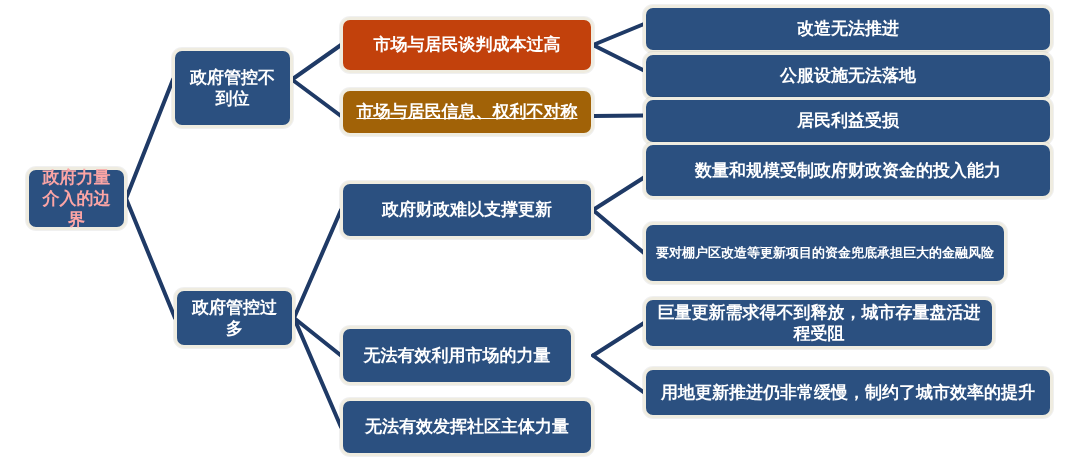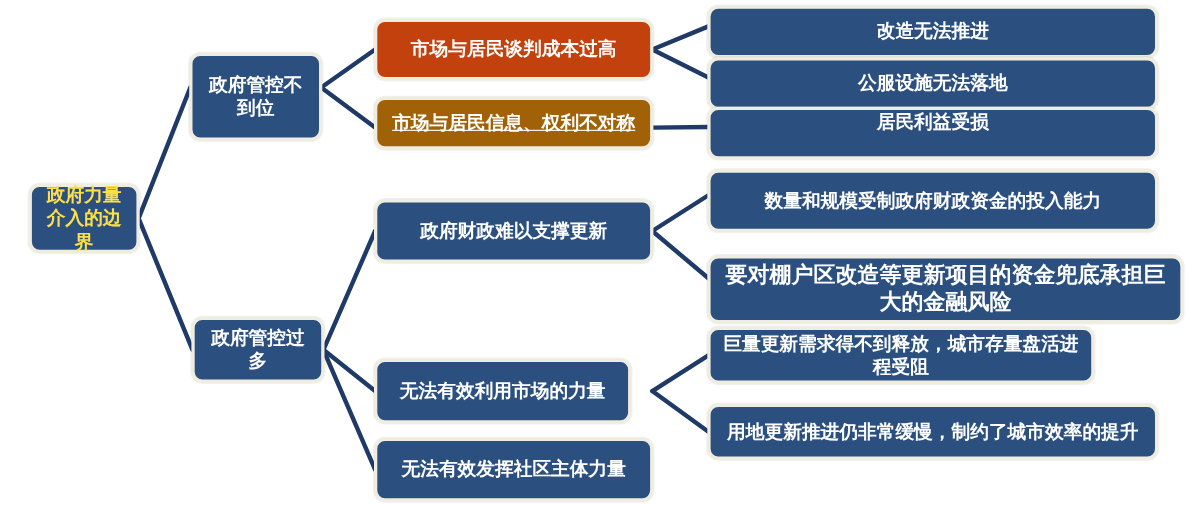--- a/index.html
+++ b/index.html
@@ -38,21 +38,21 @@
       <line x1="294" y1="318" x2="341" y2="427" stroke="#1F3A66" stroke-width="4" stroke-linecap="round"></line>
       <line x1="593" y1="45" x2="644" y2="24" stroke="#1F3A66" stroke-width="4" stroke-linecap="round"></line>
       <line x1="593" y1="45" x2="644" y2="70.5" stroke="#1F3A66" stroke-width="4" stroke-linecap="round"></line>
       <line x1="593" y1="116" x2="644" y2="115.5" stroke="#1F3A66" stroke-width="4" stroke-linecap="round"></line>
       <line x1="593" y1="210" x2="644" y2="177.5" stroke="#1F3A66" stroke-width="4" stroke-linecap="round"></line>
       <line x1="593" y1="210" x2="644" y2="253" stroke="#1F3A66" stroke-width="4" stroke-linecap="round"></line>
       <line x1="593" y1="355.5" x2="644" y2="323" stroke="#1F3A66" stroke-width="4" stroke-linecap="round"></line>
       <line x1="593" y1="355.5" x2="644" y2="392.5" stroke="#1F3A66" stroke-width="4" stroke-linecap="round"></line>
     </svg>
   <div id="nodes">
-      <div class="node" style="left: 26px; top: 167px; width: 101px; height: 63px; font-size: 17px; background: rgb(43, 80, 128); border: 3px solid rgb(239, 236, 224); color: #fde047;">
+      <div class="node" style="left: 26px; top: 167px; width: 101px; height: 63px; font-size: 17px; background: rgb(43, 80, 128); border: 3px solid rgb(239, 236, 224); color: #fca5a5;">
         <span>政府力量介入的边界</span>
       </div>
       <div class="node" style="left: 172px; top: 48px; width: 121px; height: 80px; font-size: 17px; background: rgb(43, 80, 128); border: 3px solid rgb(239, 236, 224); color: rgb(255, 255, 255);">
         <span>政府管控不到位</span>
       </div>
       <div class="node" style="left: 174px; top: 288px; width: 121px; height: 60px; font-size: 17px; background: rgb(43, 80, 128); border: 3px solid rgb(239, 236, 224); color: rgb(255, 255, 255);">
         <span>政府管控过多</span>
       </div>
       <div class="node" style="left: 340px; top: 17px; width: 254px; height: 56px; font-size: 17px; background: #c2410c; border: 3px solid rgb(239, 236, 224); color: rgb(255, 255, 255);">
         <span>市场与居民谈判成本过高</span>
@@ -68,27 +68,27 @@
       </div>
       <div class="node" style="left: 340px; top: 398px; width: 254px; height: 58px; font-size: 17px; background: rgb(43, 80, 128); border: 3px solid rgb(239, 236, 224); color: rgb(255, 255, 255); text-align: center;">
         <span>无法有效发挥社区主体力量</span>
       </div>
       <div class="node" style="left: 643px; top: 5px; width: 410px; height: 38px; font-size: 17px; background: rgb(43, 80, 128); border: 3px solid rgb(239, 236, 224); color: rgb(255, 255, 255);">
         <span>改造无法推进</span>
       </div>
       <div class="node" style="left: 643px; top: 52px; width: 410px; height: 37px; font-size: 17px; background: rgb(43, 80, 128); border: 3px solid rgb(239, 236, 224); color: rgb(255, 255, 255); text-align: center;">
         <span>公服设施无法落地</span>
       </div>
-      <div class="node" style="left: 643px; top: 97px; width: 410px; height: 37px; font-size: 17px; background: rgb(43, 80, 128); border: 3px solid rgb(239, 236, 224); color: rgb(255, 255, 255); align-items: flex-end;">
+      <div class="node" style="left: 643px; top: 97px; width: 410px; height: 37px; font-size: 17px; background: rgb(43, 80, 128); border: 3px solid rgb(239, 236, 224); color: rgb(255, 255, 255);">
         <span>居民利益受损</span>
       </div>
-      <div class="node" style="left: 643px; top: 154px; width: 410px; height: 57px; font-size: 17px; background: rgb(43, 80, 128); border: 3px solid rgb(239, 236, 224); color: rgb(255, 255, 255);">
+      <div class="node" style="left: 643px; top: 142px; width: 410px; height: 57px; font-size: 17px; background: rgb(43, 80, 128); border: 3px solid rgb(239, 236, 224); color: rgb(255, 255, 255);">
         <span>数量和规模受制政府财政资金的投入能力</span>
       </div>
-      <div class="node" style="left: 643px; top: 232px; width: 433px; height: 62px; font-size: 20px; background: rgb(43, 80, 128); border: 3px solid rgb(239, 236, 224); color: rgb(255, 255, 255);">
+      <div class="node" style="left: 643px; top: 222px; width: 364px; height: 62px; font-size: 13px; background: rgb(43, 80, 128); border: 3px solid rgb(239, 236, 224); color: rgb(255, 255, 255);">
         <span>要对棚户区改造等更新项目的资金兜底承担巨大的金融风险</span>
       </div>
       <div class="node" style="left: 643px; top: 297px; width: 352px; height: 52px; font-size: 17px; background: rgb(43, 80, 128); border: 3px solid rgb(239, 236, 224); color: rgb(255, 255, 255);">
         <span>巨量更新需求得不到释放，城市存量盘活进程受阻</span>
       </div>
       <div class="node" style="left: 643px; top: 367px; width: 410px; height: 51px; font-size: 17px; background: rgb(43, 80, 128); border: 3px solid rgb(239, 236, 224); color: rgb(255, 255, 255);">
         <span>用地更新推进仍非常缓慢，制约了城市效率的提升</span>
       </div>
     </div>
 </div>

